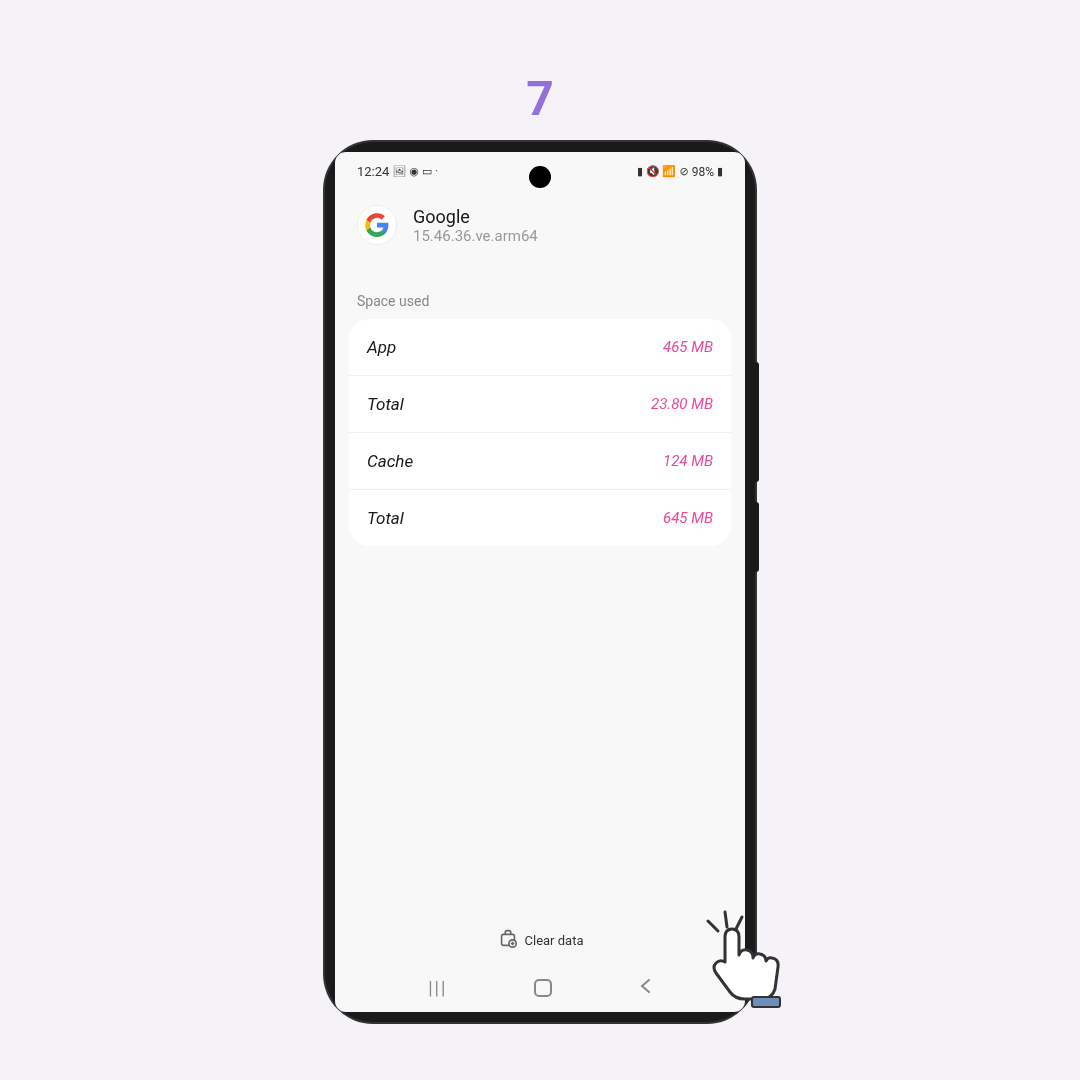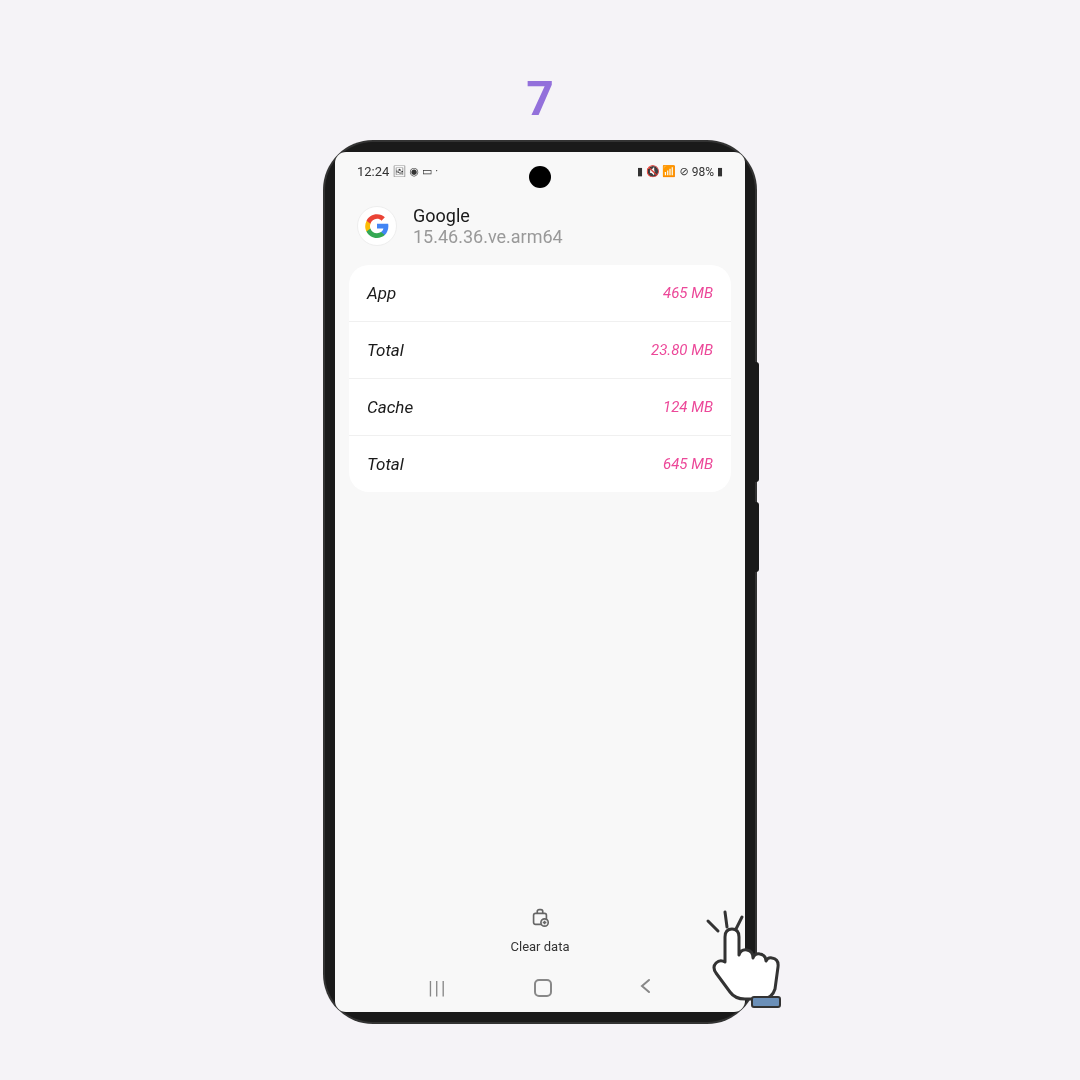--- a/index.html
+++ b/index.html
@@ -123,21 +123,21 @@
     }
     .app-details {
       display: flex;
       flex-direction: column;
     }
     .app-name {
       font-size: 18px;
       color: #1a1a1a;
     }
     .app-version {
-      font-size: 18px;
+      font-size: 15px;
       color: #999;
     }
     .section-label {
       padding: 30px 22px 10px;
       font-size: 14px;
       color: #888;
     }
     .storage-list {
       margin: 0 14px;
       background: #fff;
@@ -167,21 +167,21 @@
       position: absolute;
       bottom: 38px;
       left: 0;
       right: 0;
       display: flex;
       justify-content: space-around;
       padding: 0 30px 12px;
     }
     .action-button {
       display: flex;
-      flex-direction: column;
+      flex-direction: row;
       align-items: center;
       gap: 6px;
       cursor: pointer;
       padding: 8px 18px;
       position: relative;
     }
     .action-icon {
       font-size: 20px;
       color: #666;
     }
@@ -273,20 +273,21 @@
           <path fill="#FBBC05" d="M11.8 28.4c-.4-1.3-.7-2.7-.7-4.1s.2-2.8.7-4.1v-5.6H4.6C3.1 17.5 2.2 20.7 2.2 24.3s.9 6.8 2.4 9.7l7.2-5.6z"></path>
           <path fill="#EA4335" d="M24 10.8c3.2 0 6.1 1.1 8.3 3.3l6.2-6.2C34.8 4.2 29.9 2.3 24 2.3 15.5 2.3 8.2 7.2 4.6 14.3l7.2 5.6c1.7-5.1 6.5-9.1 12.2-9.1z"></path>
         </svg>
       </div>
       <div class="app-details">
         <span class="app-name">Google</span>
         <span class="app-version">15.46.36.ve.arm64</span>
       </div>
     </div>
 
+    <div class="section-label">Space used</div>
 
     <div class="storage-list">
       <div class="storage-row">
         <span class="storage-label">App</span>
         <span class="storage-value">465 MB</span>
       </div>
       <div class="storage-row">
         <span class="storage-label">Total</span>
         <span class="storage-value">23.80 MB</span>
       </div>

